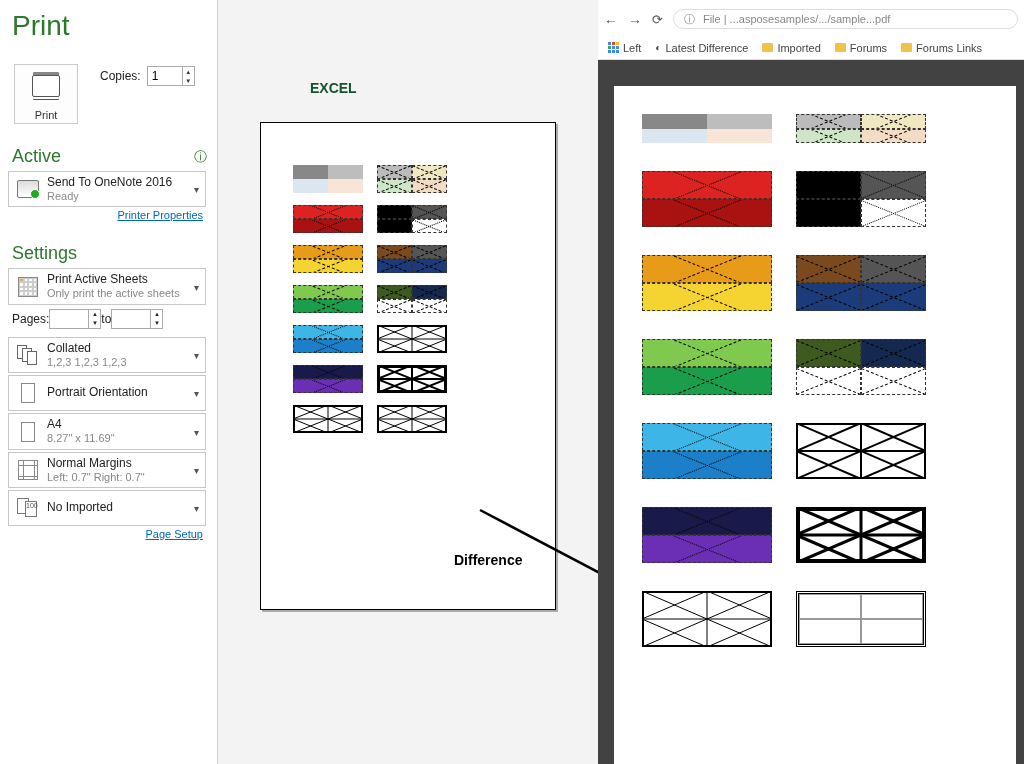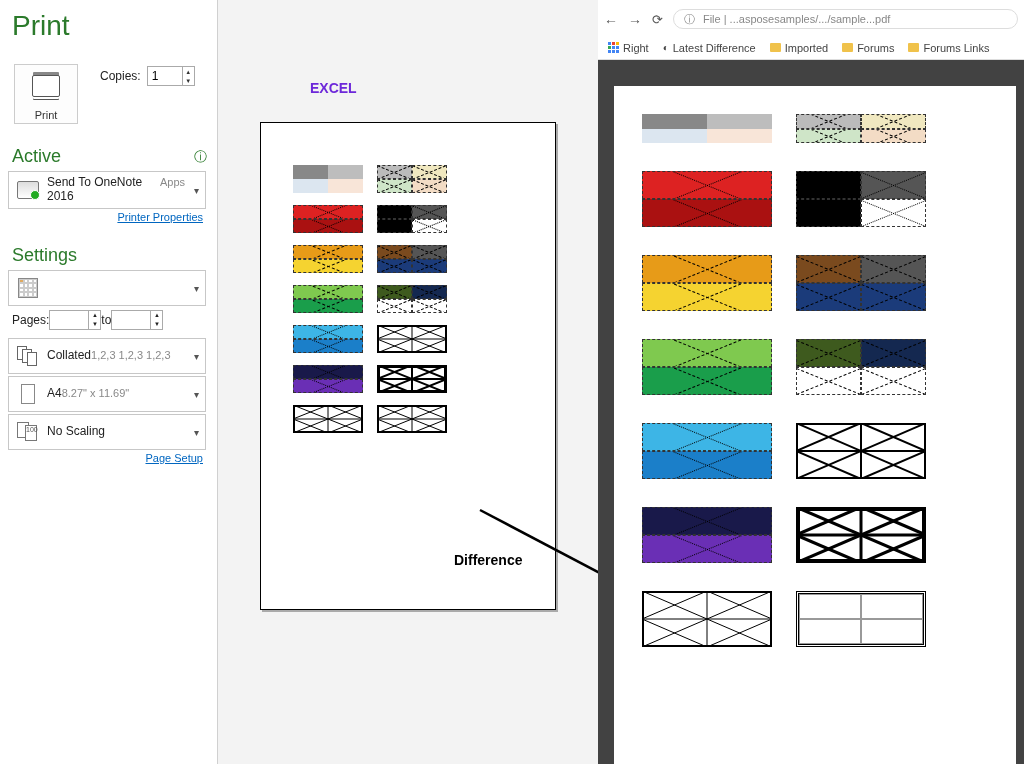--- a/index.html
+++ b/index.html
@@ -16,21 +16,21 @@
 .spinner { display: flex; align-items: stretch; border: 1px solid #aaa; height: 20px; }
 .spinner input { width: 34px; border: none; outline: none; font-size: 12px; padding-left: 4px; }
 .spinner .updown { width: 12px; display: flex; flex-direction: column; border-left: 1px solid #aaa; }
 .spinner .updown span { flex: 1; font-size: 6px; display: flex; align-items: center; justify-content: center; color: #333; cursor: pointer; }
 
 .section-head { font-size: 18px; font-weight: 400; color: #2b7a2b; margin: 22px 0 4px 4px; position: relative; }
 .info-dot { position: absolute; right: 2px; top: 2px; font-size: 13px; color: #2b7a2b; }
 
 .dropdown { display: flex; align-items: center; border: 1px solid #c7c7c7; background: #fff; width: 198px; margin: 2px 0; padding: 4px 20px 4px 6px; position: relative; cursor: pointer; }
 .dropdown .dicon { width: 26px; height: 26px; margin-right: 6px; display: flex; align-items: center; justify-content: center; flex-shrink: 0; }
-.dropdown .dtxt { display: flex; flex-direction: row; line-height: 1.15; }
+.dropdown .dtxt { display: flex; flex-direction: column; line-height: 1.15; }
 .dropdown .dtxt .l1 { font-size: 12px; color: #222; }
 .dropdown .dtxt .l2 { font-size: 11px; color: #888; }
 .dropdown:after { content: "▾"; position: absolute; right: 6px; top: 50%; transform: translateY(-50%); font-size: 10px; color: #555; }
 
 .link-right { display: block; text-align: right; font-size: 11px; color: #0066c0; text-decoration: underline; cursor: pointer; margin-right: 6px; margin-top: 2px; }
 
 .pages-row { display: flex; align-items: center; font-size: 12px; color: #222; margin: 4px 0 8px 4px; }
 .num-small { display: flex; border: 1px solid #aaa; height: 20px; }
 .num-small input { width: 38px; border: none; outline: none; font-size: 12px; padding-left: 4px; }
 .num-small .updown { width: 12px; display: flex; flex-direction: column; border-left: 1px solid #aaa; }
@@ -54,21 +54,21 @@
 .icon-margins:before { left: 4px; top: 0; bottom: 0; width: 1px; box-shadow: 11px 0 #888; }
 .icon-margins:after { top: 4px; left: 0; right: 0; height: 1px; box-shadow: 0 11px #888; }
 .icon-noscale { width: 22px; height: 20px; position: relative; }
 .icon-noscale span { position: absolute; width: 12px; height: 16px; border: 1px solid #777; background: #fff; }
 .icon-noscale span:first-child { left: 0; top: 0; }
 .icon-noscale span:last-child { left: 8px; top: 3px; }
 .icon-noscale .h { position: absolute; left: 9px; bottom: 0; font-size: 7px; color: #555; }
 
 
 .mid { position: absolute; left: 218px; top: 0; bottom: 0; width: 380px; background: #f3f3f3; display: flex; flex-direction: column; align-items: center; }
-.mid-title { margin-top: 80px; font-weight: 700; font-size: 14px; color: #6d28d9; align-self: flex-start; margin-left: 92px; }
+.mid-title { margin-top: 80px; font-weight: 700; font-size: 14px; color: #14532d; align-self: flex-start; margin-left: 92px; }
 .doc-page { margin-top: 26px; width: 296px; height: 488px; background: #fff; border: 1.5px solid #000; box-shadow: 2px 2px 0 #aaa; padding: 42px 32px; display: flex; flex-direction: column; gap: 12px; }
 .row { display: flex; gap: 14px; }
 .cell { width: 70px; height: 28px; position: relative; }
 
 .diff-label { position: absolute; left: 454px; top: 552px; font-weight: 700; font-size: 14px; color: #000; }
 .arrow { position: absolute; left: 478px; top: 508px; width: 360px; height: 210px; pointer-events: none; }
 
 
 .right { position: absolute; left: 598px; top: 0; bottom: 0; right: 0; background: #424242; }
 .chrome-top { position: absolute; left: 0; right: 0; top: 0; height: 38px; background: #fff; display: flex; align-items: center; gap: 10px; padding: 0 6px; font-size: 11px; color: #333; }
@@ -136,21 +136,21 @@
   <div class="section-head">
     <span>Active</span>
     <span class="info-dot">ⓘ</span>
   </div>
   <div class="dropdown">
     <div class="dicon">
         <div class="icon-printer"></div>
       </div>
     <div class="dtxt">
         <span class="l1">Send To OneNote 2016</span>
-        <span class="l2">Apps</span>
+        <span class="l2">Ready</span>
       </div>
   </div>
   <a class="link-right">Printer Properties</a>
 
   <div class="section-head">Settings</div>
 
   <div class="dropdown">
     <div class="dicon">
         <div class="icon-sheets">
           <span class="h"></span>
@@ -163,20 +163,24 @@
           <span></span>
           <span></span>
           <span></span>
           <span></span>
           <span></span>
           <span></span>
           <span></span>
           <span></span>
           <span></span>
         </div>
+      </div>
+    <div class="dtxt">
+        <span class="l1">Print Active Sheets</span>
+        <span class="l2">Only print the active sheets</span>
       </div>
   </div>
 
   <div class="pages-row">
     <span>Pages:</span>
     <div class="num-small">
         <input value="" style="">
         <div class="updown">
           <span>▲</span>
           <span>▼</span>
@@ -199,42 +203,59 @@
           <span></span>
           <span></span>
         </div>
       </div>
     <div class="dtxt">
         <span class="l1">Collated</span>
         <span class="l2">1,2,3   1,2,3   1,2,3</span>
       </div>
   </div>
 
+  <div class="dropdown">
+    <div class="dicon">
+        <div class="icon-portrait"></div>
+      </div>
+    <div class="dtxt">
+        <span class="l1">Portrait Orientation</span>
+      </div>
+  </div>
 
   <div class="dropdown">
     <div class="dicon">
         <div class="icon-a4"></div>
       </div>
     <div class="dtxt">
         <span class="l1">A4</span>
         <span class="l2">8.27" x 11.69"</span>
       </div>
   </div>
 
+  <div class="dropdown">
+    <div class="dicon">
+        <div class="icon-margins"></div>
+      </div>
+    <div class="dtxt">
+        <span class="l1">Normal Margins</span>
+        <span class="l2">Left: 0.7"   Right: 0.7"</span>
+      </div>
+  </div>
 
   <div class="dropdown">
     <div class="dicon">
         <div class="icon-noscale">
           <span></span>
           <span></span>
           <span class="h">100</span>
         </div>
       </div>
     <div class="dtxt">
-        <span class="l1">No Scaling</span>
+        <span class="l1">No Imported</span>
       </div>
   </div>
 
   <a class="link-right">Page Setup</a>
 </div>
 
 <div class="mid">
   <div class="mid-title">EXCEL</div>
   <div class="doc-page">
     <div class="row">
@@ -378,21 +399,21 @@
           <span></span>
           <span></span>
           <span></span>
           <span></span>
           <span></span>
           <span></span>
           <span></span>
           <span></span>
           <span></span>
         </div>
-        <span>Right</span>
+        <span>Left</span>
       </div>
     <div class="bm">
         <span style="font-size:10px">◐</span>
         <span>Latest Difference</span>
       </div>
     <div class="bm">
         <div class="fico"></div>
         <span>Imported</span>
       </div>
     <div class="bm">

